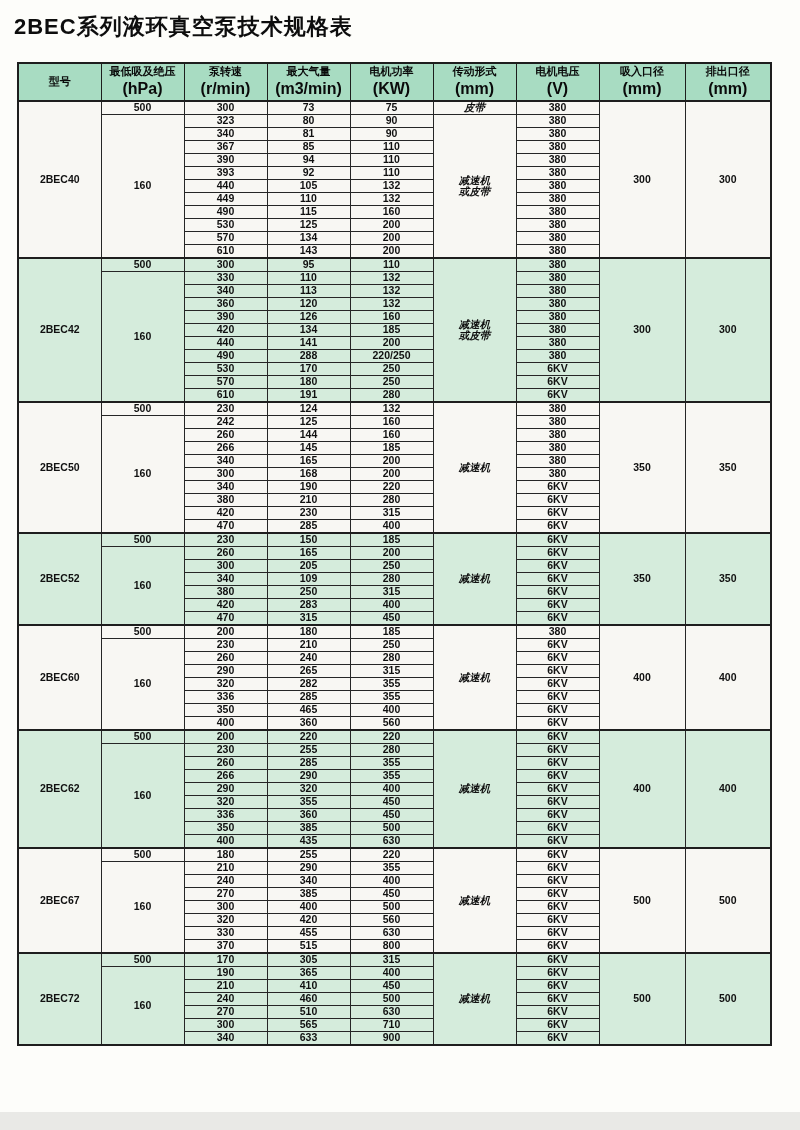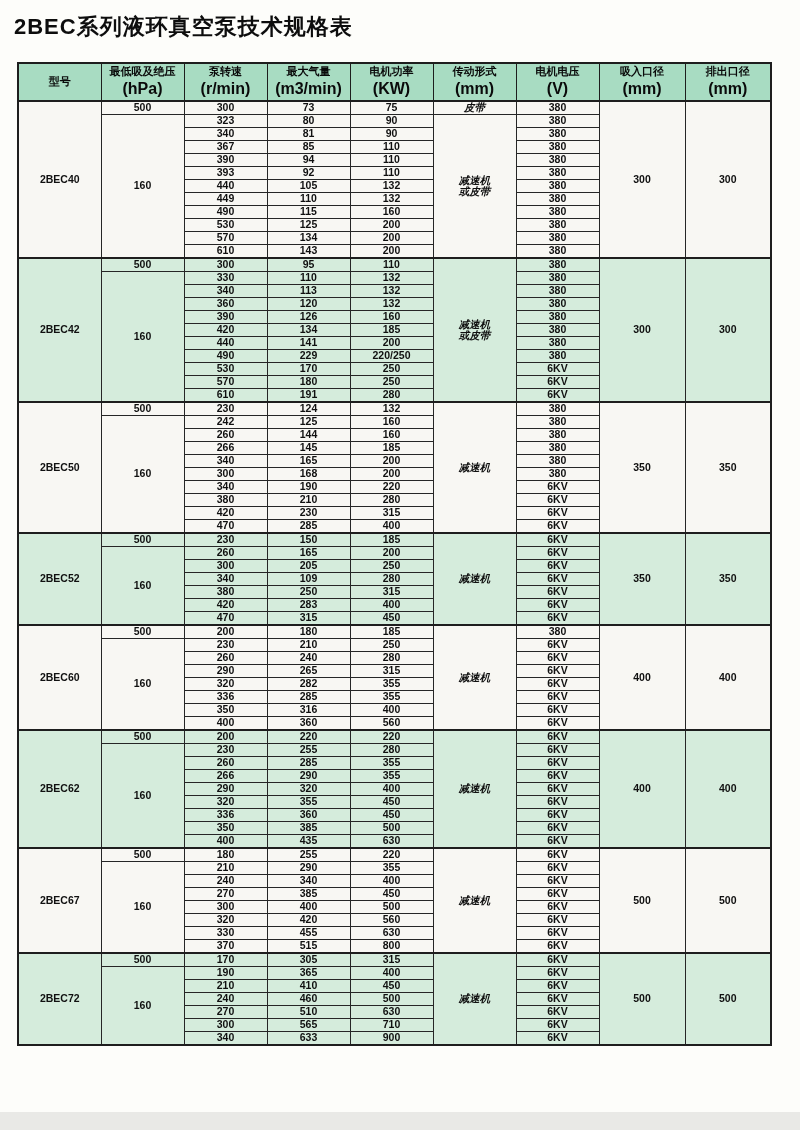--- a/index.html
+++ b/index.html
@@ -222,21 +222,21 @@
         <td>380</td>
       </tr>
       <tr class="shaded">
         <td>440</td>
         <td>141</td>
         <td>200</td>
         <td>380</td>
       </tr>
       <tr class="shaded">
         <td>490</td>
-        <td>229</td>
+        <td>288</td>
         <td>220/250</td>
         <td>380</td>
       </tr>
       <tr class="shaded">
         <td>530</td>
         <td>170</td>
         <td>250</td>
         <td>6KV</td>
       </tr>
       <tr class="shaded">
@@ -402,21 +402,21 @@
         <td>6KV</td>
       </tr>
       <tr class="plain">
         <td>336</td>
         <td>285</td>
         <td>355</td>
         <td>6KV</td>
       </tr>
       <tr class="plain">
         <td>350</td>
-        <td>316</td>
+        <td>465</td>
         <td>400</td>
         <td>6KV</td>
       </tr>
       <tr class="plain">
         <td>400</td>
         <td>360</td>
         <td>560</td>
         <td>6KV</td>
       </tr>
       <tr class="shaded section-start">

